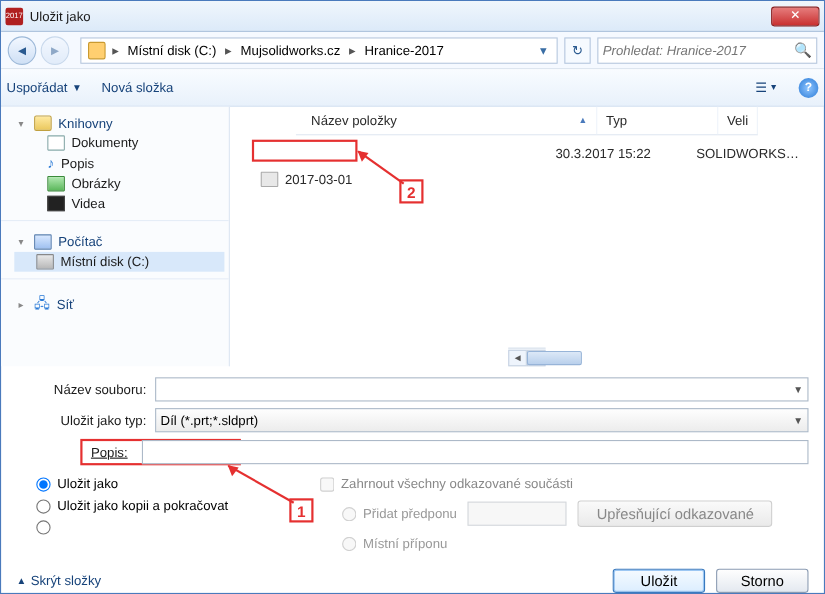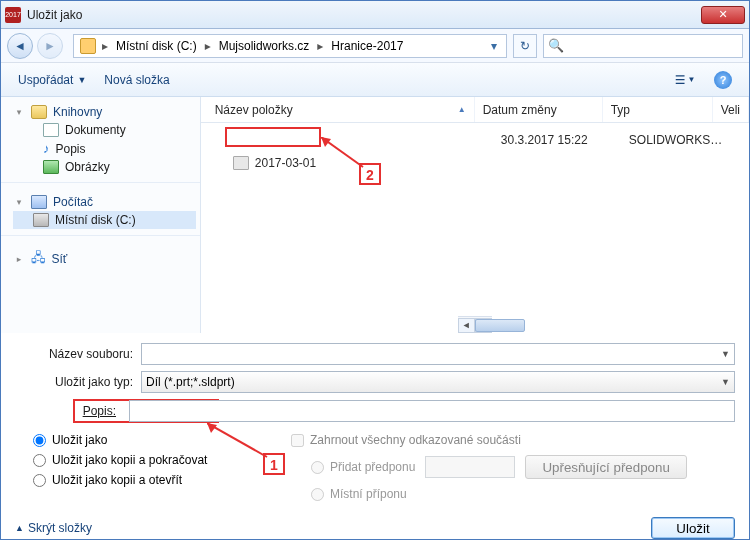--- a/index.html
+++ b/index.html
@@ -20,21 +20,21 @@
   .bc-icon { width: 16px; height: 16px; background: #ffcf70; border: 1px solid #c99a30; border-radius: 2px; margin: 0 4px; }
   .bc-seg { padding: 0 6px; cursor: pointer; }
   .bc-sep { width: 10px; text-align: center; color: #555; }
   .bc-drop { width: 16px; text-align: center; color: #3a6ea5; margin-left: auto; padding-right:4px; }
   .refresh-btn { width: 24px; height: 24px; border: 1px solid #b4c6de; background: #f6faff; display: flex; align-items: center; justify-content: center; color: #2a5a90; margin-left: 2px; cursor: pointer; }
   .search-box { width: 200px; height: 24px; border: 1px solid #b4c6de; background: #fff; display: flex; align-items: center; margin-left: 2px; padding: 0 4px; }
   .search-box input { flex: 1; border: none; outline: none; font-style: italic; color: #888; font-size: 12px; }
   .search-icon { color: #3a6ea5; font-size: 13px; }
 
   
-  .toolbar { height: 34px; background: linear-gradient(#f9fcff,#e8f1fb); border-bottom: 1px solid #cdddef; display: flex; align-items: center; padding: 0 17px; gap: 18px; }
+  .toolbar { height: 34px; background: linear-gradient(#f9fcff,#e8f1fb); border-bottom: 1px solid #cdddef; display: flex; align-items: center; padding: 0 5px; gap: 18px; }
   .tb-item { color: #17437a; cursor: pointer; display: flex; align-items: center; gap: 4px; }
   .tb-spacer { flex: 1; }
   .tb-icon { width: 22px; height: 22px; display: flex; align-items: center; justify-content: center; border: 1px solid transparent; border-radius: 2px; color: #17437a; cursor: pointer; }
   .help-icon { width: 18px; height: 18px; border-radius: 9px; background: radial-gradient(#8ec5ff,#2a7ad6); color: #fff; text-align: center; line-height: 18px; font-weight: bold; font-size: 11px; }
 
   
   .main { display: flex; height: 236px; }
   .tree { width: 208px; background: #fafcfe; border-right: 1px solid #dce6f2; overflow: hidden; position: relative; }
   .tree-section { padding: 6px 4px 2px 12px; }
   .tree-header { display: flex; align-items: center; gap: 6px; font-weight: normal; color: #17437a; padding: 2px 0; cursor: pointer; }
@@ -129,20 +129,21 @@
       <span class="bc-sep">▸</span>
       <span class="bc-seg">Mujsolidworks.cz</span>
       <span class="bc-sep">▸</span>
       <span class="bc-seg">Hranice-2017</span>
       <span class="bc-drop">▾</span>
     </div>
     <div class="refresh-btn">
       <span>↻</span>
     </div>
     <div class="search-box">
+      <input placeholder="Prohledat: Hranice-2017" style="">
       <span class="search-icon">🔍</span>
     </div>
   </div>
 
   <div class="toolbar">
     <div class="tb-item">
       <span>Uspořádat</span>
       <span style="font-size:9px">▼</span>
     </div>
     <div class="tb-item">Nová složka</div>
@@ -168,20 +169,24 @@
           <span>Dokumenty</span>
         </div>
         <div class="tree-item">
           <span class="ico-music">♪</span>
           <span>Popis</span>
         </div>
         <div class="tree-item">
           <span class="ico ico-pic"></span>
           <span>Obrázky</span>
         </div>
+        <div class="tree-item">
+          <span class="ico ico-vid"></span>
+          <span>Videa</span>
+        </div>
       </div>
       <div class="tree-divider"></div>
       <div class="tree-section">
         <div class="tree-header">
           <span class="chev">▾</span>
           <span class="ico ico-pc"></span>
           <span>Počítač</span>
         </div>
         <div class="tree-item selected" style="padding-left:20px">
           <span class="ico ico-disk"></span>
@@ -197,21 +202,20 @@
         </div>
       </div>
     </div>
 
     <div class="filelist">
       <div class="columns">
         <div class="col col-name">
           <span>Název položky</span>
           <span class="sort-asc" style="margin-left:auto">▲</span>
         </div>
-        <div class="col col-date">Datum změny</div>
         <div class="col col-type">Typ</div>
         <div class="col col-size">Veli</div>
       </div>
       <div class="rows">
         <div class="row">
           <div class="cell cell-name">
             <span class="file-ico"></span>
             <span>2017-03-01</span>
           </div>
           <div class="cell cell-date">30.3.2017 15:22</div>
@@ -269,48 +273,48 @@
         <label class="radio-row">
           <input type="radio" name="saveas" checked="" style="">
           <span>Uložit jako</span>
         </label>
         <label class="radio-row">
           <input type="radio" name="saveas" style="">
           <span>Uložit jako kopii a pokračovat</span>
         </label>
         <label class="radio-row">
           <input type="radio" name="saveas" style="">
-          <span>Uložit jako kopii a otevřít</span>
         </label>
       </div>
       <div class="opt-col-right">
         <label class="check-row">
           <input type="checkbox" disabled="" style="">
           <span>Zahrnout všechny odkazované součásti</span>
         </label>
         <div class="sub-row">
           <label class="radio-row" style="color:#999">
             <input type="radio" disabled="" style="">
             <span>Přidat předponu</span>
           </label>
           <div class="fake-input"></div>
-          <button class="ghost-btn" disabled="">Upřesňující předponu</button>
+          <button class="ghost-btn" disabled="">Upřesňující odkazované</button>
         </div>
         <div class="sub-row">
           <label class="radio-row" style="color:#999">
             <input type="radio" disabled="" style="">
             <span>Místní příponu</span>
           </label>
         </div>
       </div>
     </div>
   </div>
 
   <div class="footer">
     <div class="link">
       <span style="font-size:9px">▲</span>
       <span>Skrýt složky</span>
     </div>
     <div class="spacer"></div>
     <button class="btn primary">Uložit</button>
+    <button class="btn">Storno</button>
   </div>
 
 </div>
 
 </body></html>

